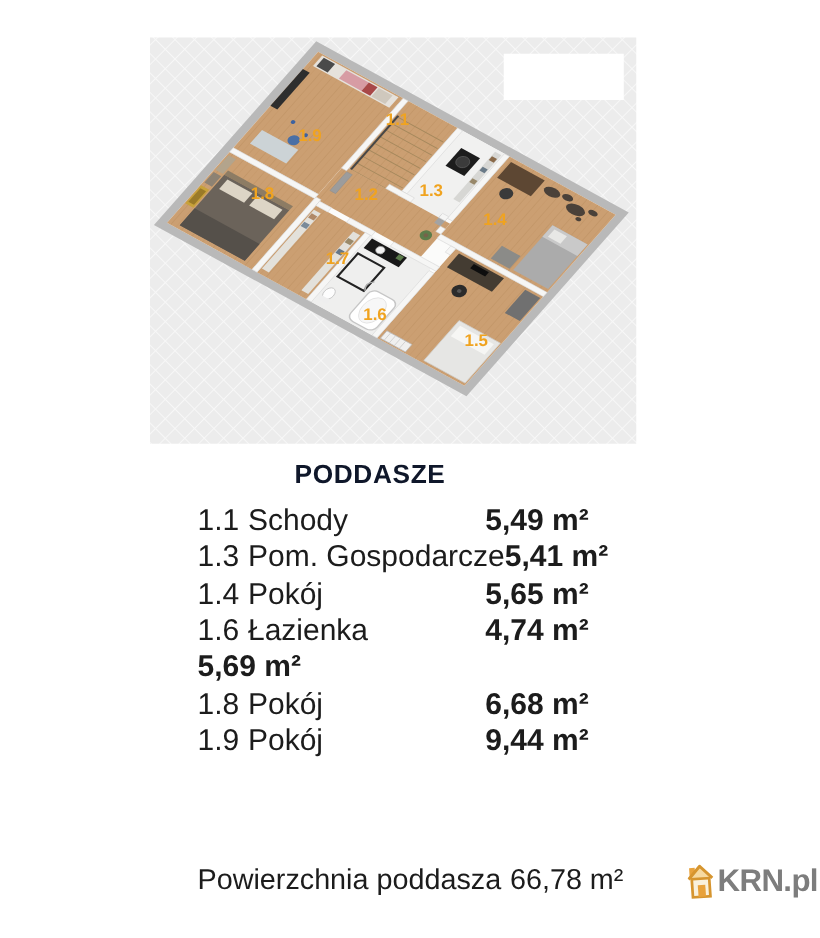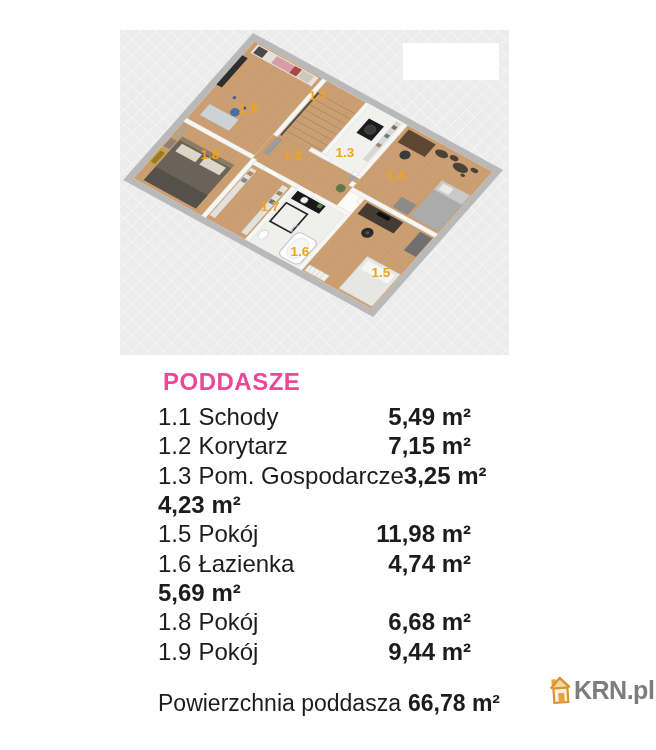--- a/index.html
+++ b/index.html
@@ -2,32 +2,32 @@
 <html><head>
 <meta charset="utf-8">
 <style>
   html,body{margin:0;padding:0;}
   body{
     width:656px;height:750px;position:relative;background:#ffffff;
     font-family:"Liberation Sans", sans-serif;overflow:hidden;color:#1c1c1c;
   }
   .plan-wrap{position:absolute;left:0;top:0;width:656px;height:362px;}
   .page-title{
-    position:absolute;left:163px;top:368px;width:266px;
-    font-size:24px;font-weight:bold;letter-spacing:.5px;color:#ec4899;
+    position:absolute;left:163px;top:368px;width:266px;text-align:center;
+    font-size:21px;font-weight:bold;letter-spacing:.5px;color:#0f172a;
   }
   .room-list{position:absolute;left:158px;top:402px;width:313px;}
   .row{display:flex;justify-content:space-between;align-items:baseline;
        height:29.35px;line-height:29.35px;font-size:24px;white-space:nowrap;}
   .row .left{display:inline-block;}
   .rname{margin-left:7px;}
   .rarea{font-weight:bold;}
   .summary{position:absolute;left:158px;top:690px;font-size:23px;white-space:nowrap;}
-  .summary .value{font-weight:bold;margin-left:7px;}
-  .watermark{position:absolute;left:550px;top:676px;display:flex;align-items:center;}
+  .summary .value{font-weight:normal;margin-left:7px;}
+  .watermark{position:absolute;left:550px;top:691px;display:flex;align-items:center;}
   .wm-text{font-size:25px;font-weight:bold;color:#7d7d7d;letter-spacing:-0.5px;margin-left:3px;}
   svg text.roomlbl{font-family:"Liberation Sans",sans-serif;font-weight:bold;font-size:13.5px;fill:#f0a31f;}
 </style>
 </head>
 <body>
 
 <div class="plan-wrap">
 <svg width="656" height="362" viewBox="0 0 656 362" xmlns="http://www.w3.org/2000/svg">
   <defs>
     <pattern id="diamond" width="11" height="11" patternUnits="userSpaceOnUse" patternTransform="rotate(45)">
@@ -188,33 +188,26 @@
 </div>
 
 <div class="page-title">PODDASZE</div>
 
 <div class="room-list">
   <div class="row">
     <span class="left"><span class="rnum">1.1</span><span class="rname">Schody</span></span>
     <span class="rarea">5,49 m²</span>
   </div>
   <div class="row">
-    <span class="left"><span class="rnum">1.2</span><span class="rname">Korytarz</span></span>
-    <span class="rarea">7,15 m²</span>
-  </div>
-  <div class="row">
     <span class="left"><span class="rnum">1.3</span><span class="rname">Pom. Gospodarcze</span></span>
-    <span class="rarea">3,25 m²</span>
-  </div>
-  <div class="row">
-    <span class="rarea">4,23 m²</span>
-  </div>
-  <div class="row">
-    <span class="left"><span class="rnum">1.5</span><span class="rname">Pokój</span></span>
-    <span class="rarea">11,98 m²</span>
+    <span class="rarea">5,41 m²</span>
+  </div>
+  <div class="row">
+    <span class="left"><span class="rnum">1.4</span><span class="rname">Pokój</span></span>
+    <span class="rarea">5,65 m²</span>
   </div>
   <div class="row">
     <span class="left"><span class="rnum">1.6</span><span class="rname">Łazienka</span></span>
     <span class="rarea">4,74 m²</span>
   </div>
   <div class="row">
     <span class="rarea">5,69 m²</span>
   </div>
   <div class="row">
     <span class="left"><span class="rnum">1.8</span><span class="rname">Pokój</span></span>

